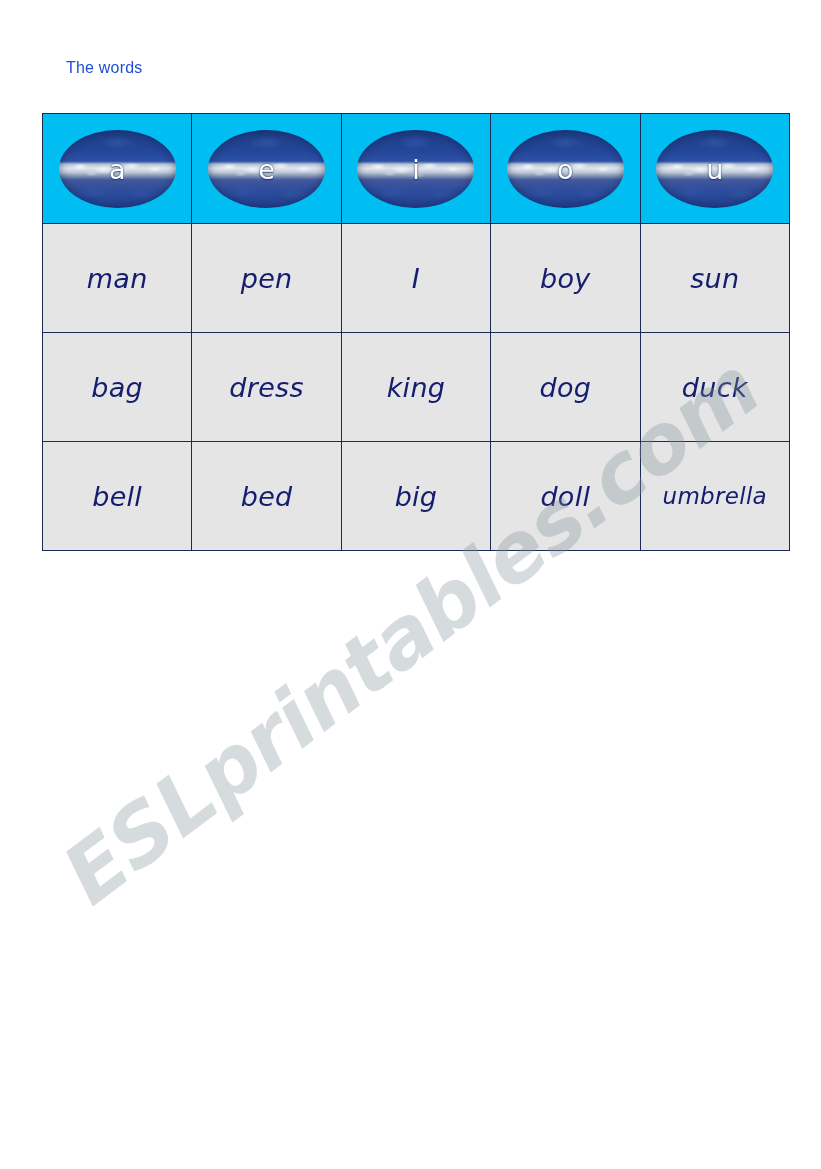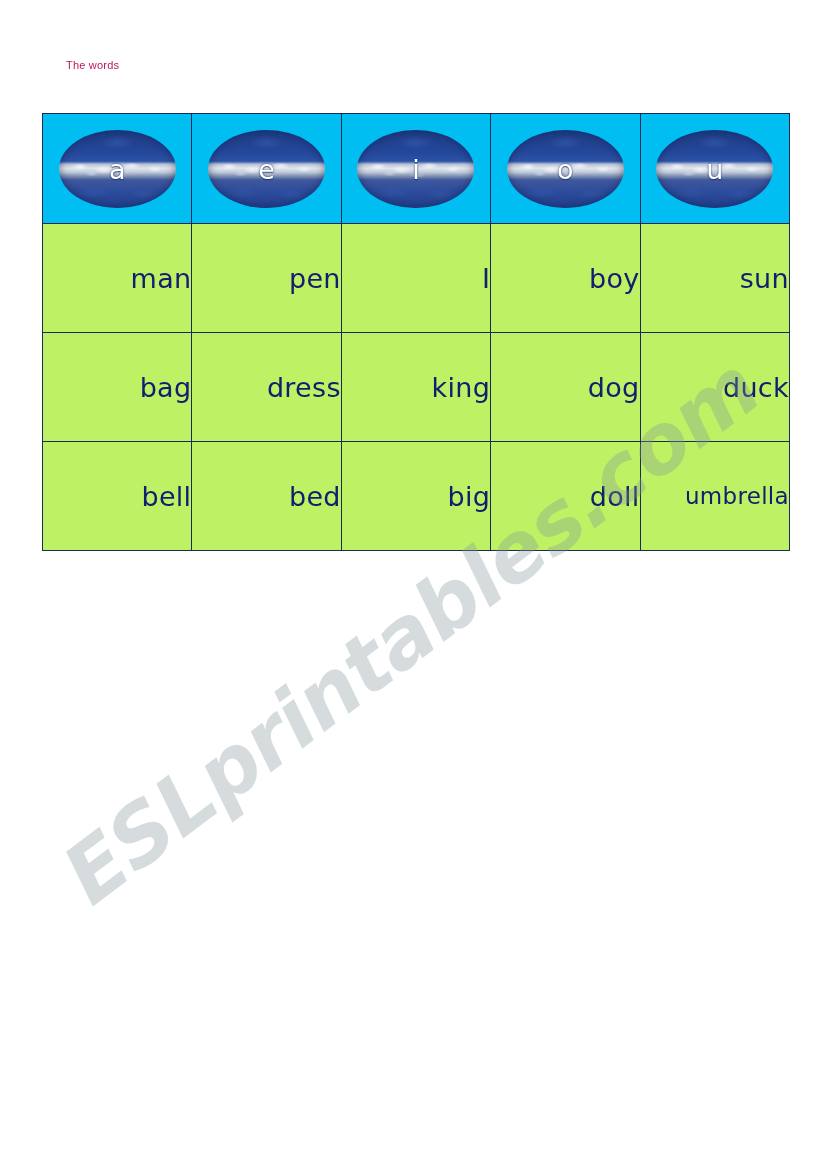--- a/index.html
+++ b/index.html
@@ -20,22 +20,22 @@
     inset: 0;
     width: 821px;
     height: 1169px;
   }
 
   .doc-title {
     position: absolute;
     left: 66px;
     top: 59px;
     font-family: "Liberation Sans", sans-serif;
-    font-size: 11px;
-    color: #be185d;
+    font-size: 16px;
+    color: #1d4ed8;
     letter-spacing: 0.2px;
     white-space: nowrap;
   }
 
   
   .word-table {
     position: absolute;
     left: 42px;
     top: 113px;
     width: 742px;
@@ -104,28 +104,29 @@
     font-size: 27px;
     font-weight: 400;
     color: #ffffff;
     text-shadow: 0 0 2px rgba(20,40,90,0.9), 0 1px 1px rgba(20,40,90,0.6);
     line-height: 1;
     z-index: 2;
   }
 
   
   .word-cell {
-    background: #bef264;
+    background: #e5e5e5;
     height: 108px;
-    text-align: right;
+    text-align: center;
     vertical-align: middle;
     font-family: "DejaVu Sans", sans-serif;
     font-size: 27px;
     color: #141d6e;
     letter-spacing: 0.3px;
+    font-style: italic;
   }
   .word-cell.narrow-text {
     font-size: 23px;
   }
 
   
   .watermark {
     position: absolute;
     left: 50%;
     top: 54%;

